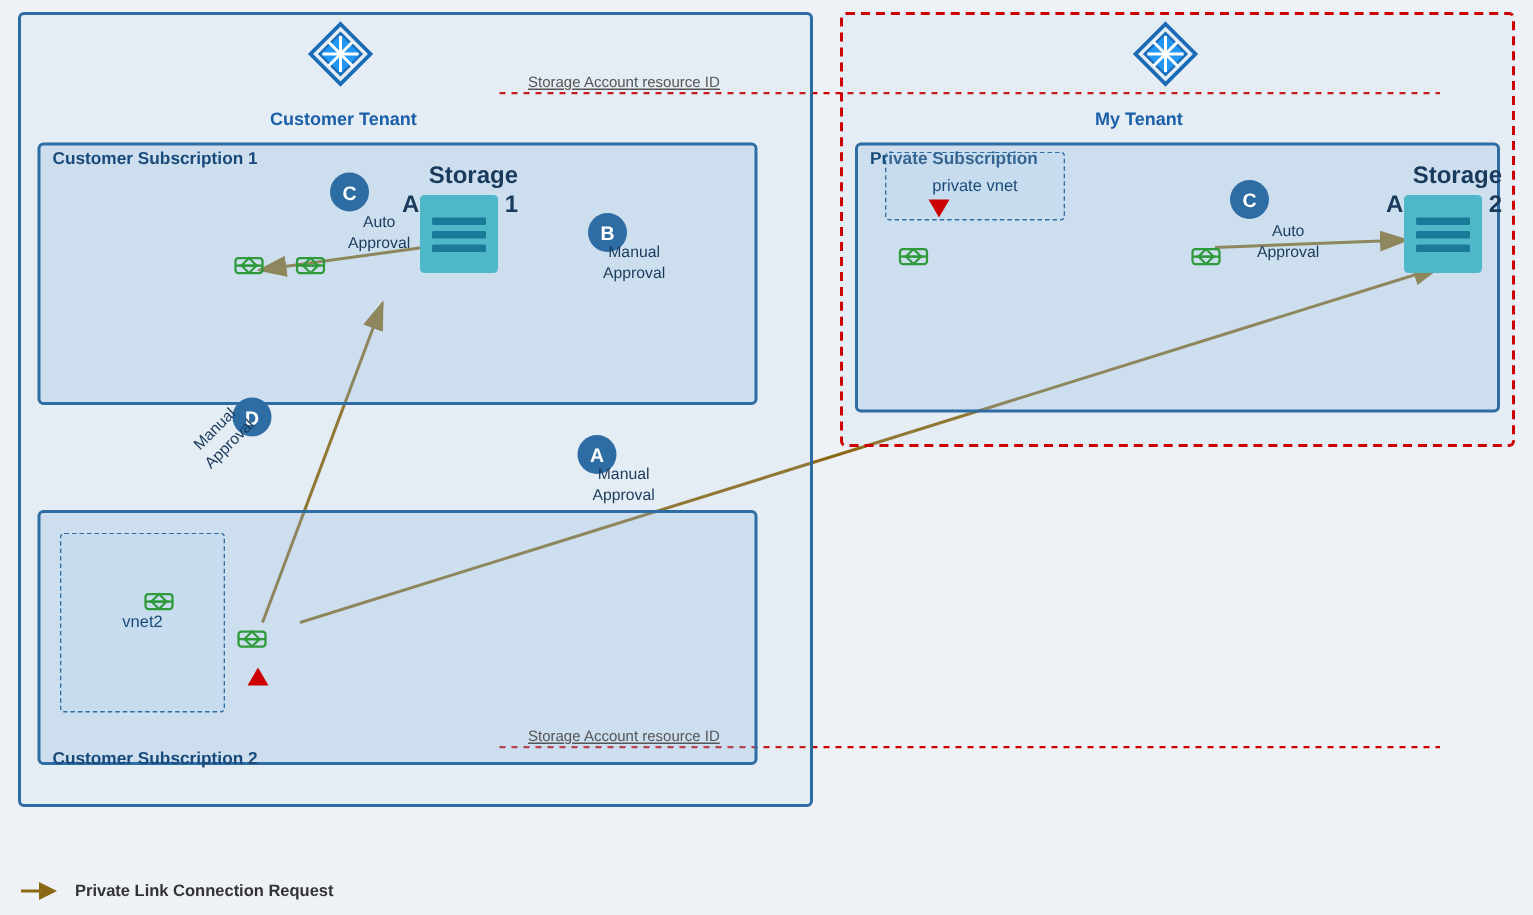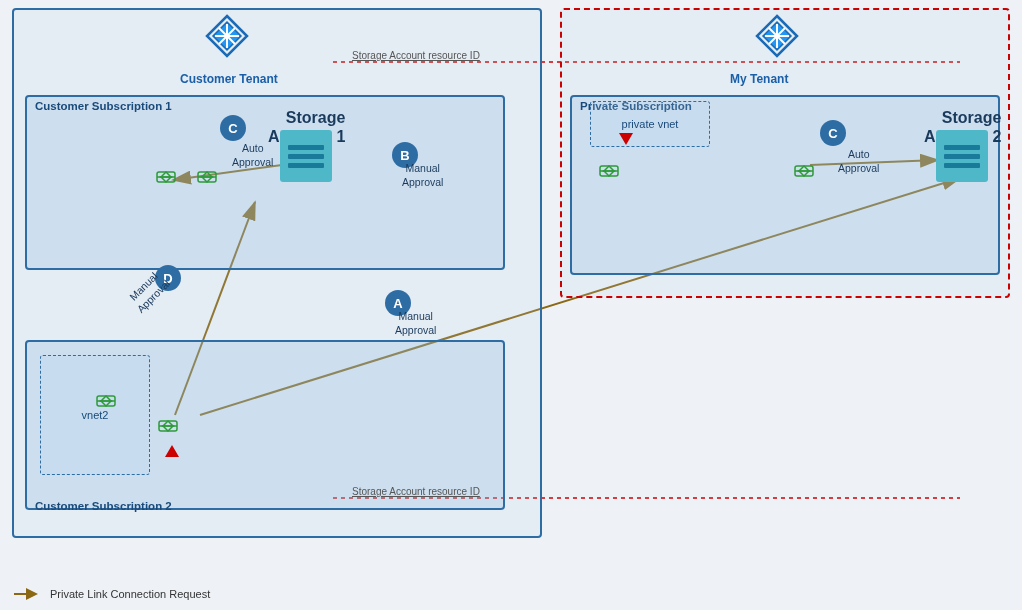--- a/index.html
+++ b/index.html
@@ -258,20 +258,21 @@
     }
 
     
     .legend {
       position: absolute;
       bottom: 10px;
       left: 12px;
       display: flex;
       flex-direction: column;
       gap: 8px;
+      font-weight: bold;
     }
 
     .legend-item {
       display: flex;
       align-items: center;
       gap: 8px;
       font-size: 11px;
       color: #333;
     }
   </style>

